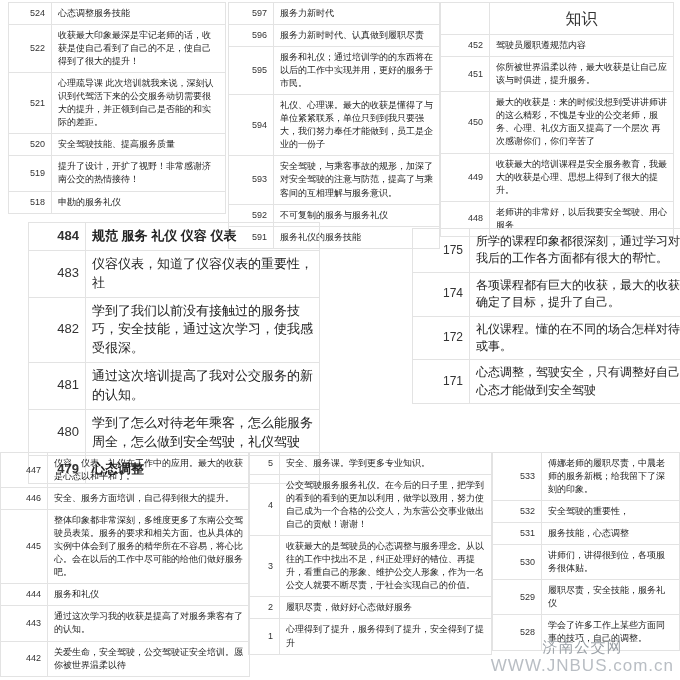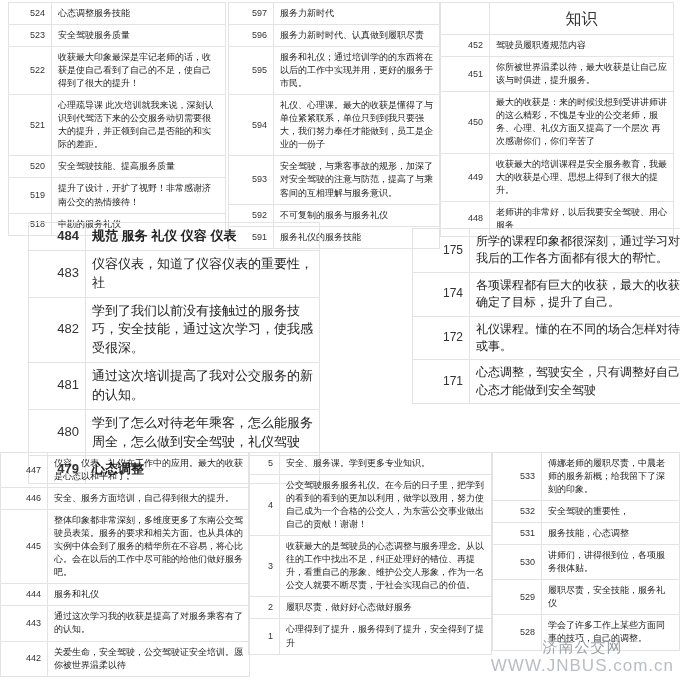--- a/index.html
+++ b/index.html
@@ -70,24 +70,20 @@
 <body>
 
 <div class="panel" id="p-col1">
   <table class="tbl s9">
     <tbody>
       <tr>
           <td class="idx">524</td>
           <td>心态调整服务技能</td>
         </tr>
       <tr>
-          <td class="idx">523</td>
-          <td>安全驾驶服务质量</td>
-        </tr>
-      <tr>
           <td class="idx">522</td>
           <td>收获最大印象最深是牢记老师的话，收获是使自己看到了自己的不足，使自己得到了很大的提升！</td>
         </tr>
       <tr>
           <td class="idx">521</td>
           <td>心理疏导课 此次培训就我来说，深刻认识到代驾活下来的公交服务动切需要很大的提升，并正领到自己是否能的和实际的差距。</td>
         </tr>
       <tr>
           <td class="idx">520</td>
           <td>安全驾驶技能、提高服务质量</td>

